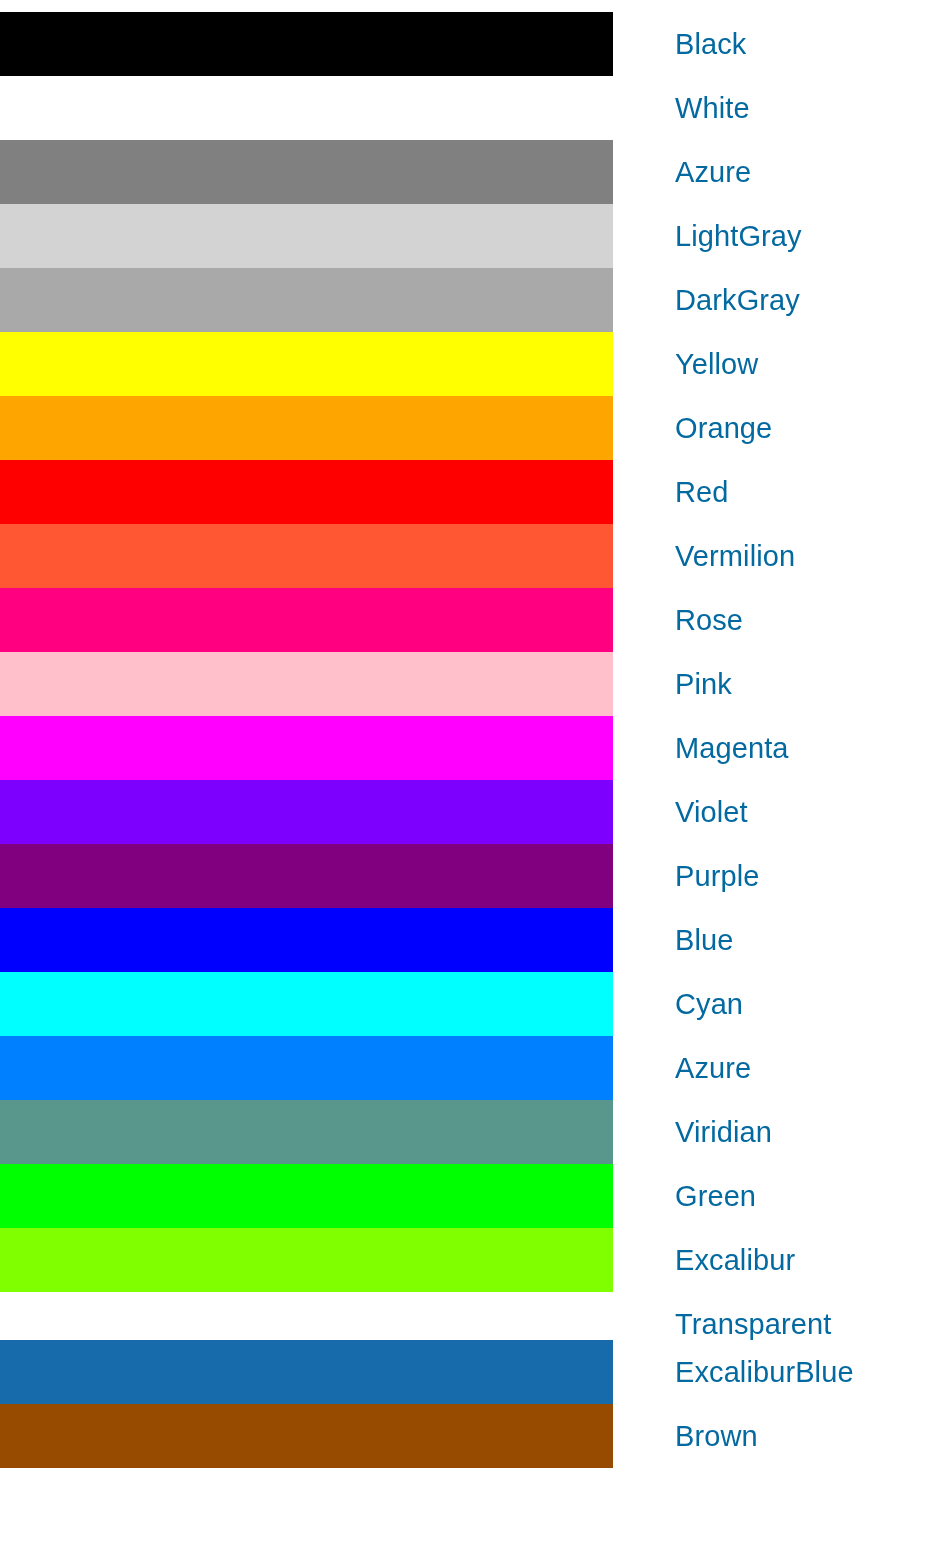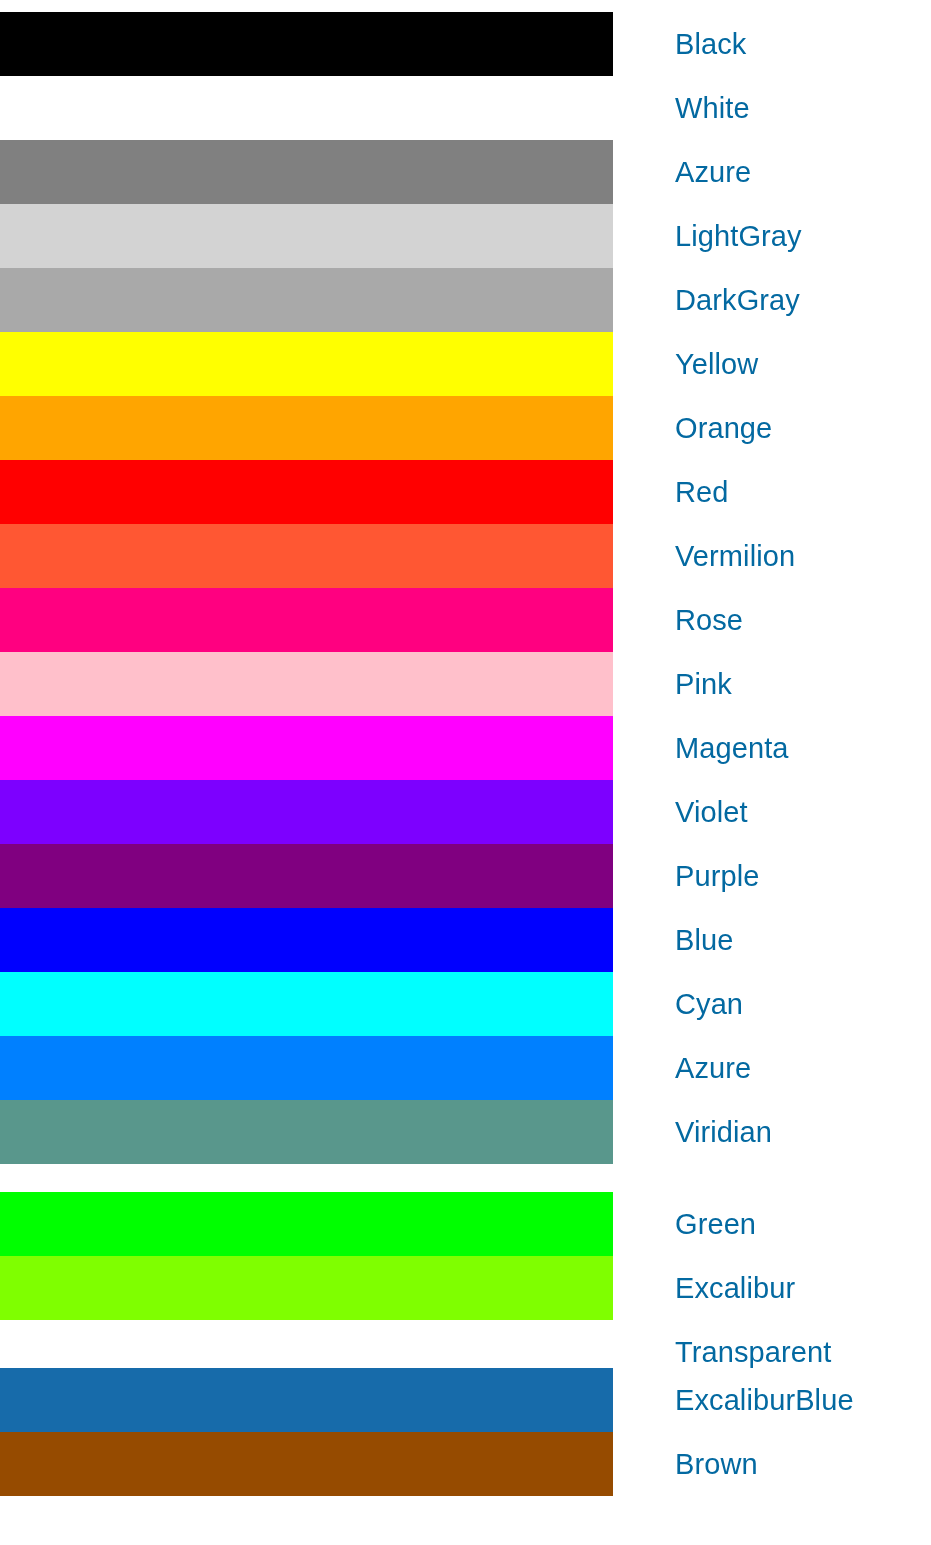--- a/index.html
+++ b/index.html
@@ -143,21 +143,21 @@
         <div class="swatch-label" style="left: 675px; height: 64px; line-height: 64px;">Cyan</div>
       </div>
       <div class="palette-row" style="height: 64px;">
         <div class="swatch" style="width: 613px; height: 64px; background: rgb(0, 128, 255);"></div>
         <div class="swatch-label" style="left: 675px; height: 64px; line-height: 64px;">Azure</div>
       </div>
       <div class="palette-row" style="height: 64px;">
         <div class="swatch" style="width: 613px; height: 64px; background: rgb(89, 151, 140);"></div>
         <div class="swatch-label" style="left: 675px; height: 64px; line-height: 64px;">Viridian</div>
       </div>
-      <div class="palette-row" style="height: 64px; margin-top: 28px;">
+      <div class="palette-row" style="height: 64px;">
         <div class="swatch" style="width: 613px; height: 64px; background: rgb(0, 255, 0);"></div>
         <div class="swatch-label" style="left: 675px; height: 64px; line-height: 64px;">Green</div>
       </div>
       <div class="palette-row" style="height: 64px;">
         <div class="swatch" style="width: 613px; height: 64px; background: rgb(127, 255, 0);"></div>
         <div class="swatch-label" style="left: 675px; height: 64px; line-height: 64px;">Excalibur</div>
       </div>
       <div class="palette-row" style="height: 48px;">
         <div class="swatch" style="width: 613px; height: 64px; background: rgba(255, 255, 255, 0);"></div>
         <div class="swatch-label" style="left: 675px; height: 64px; line-height: 64px;">Transparent</div>

